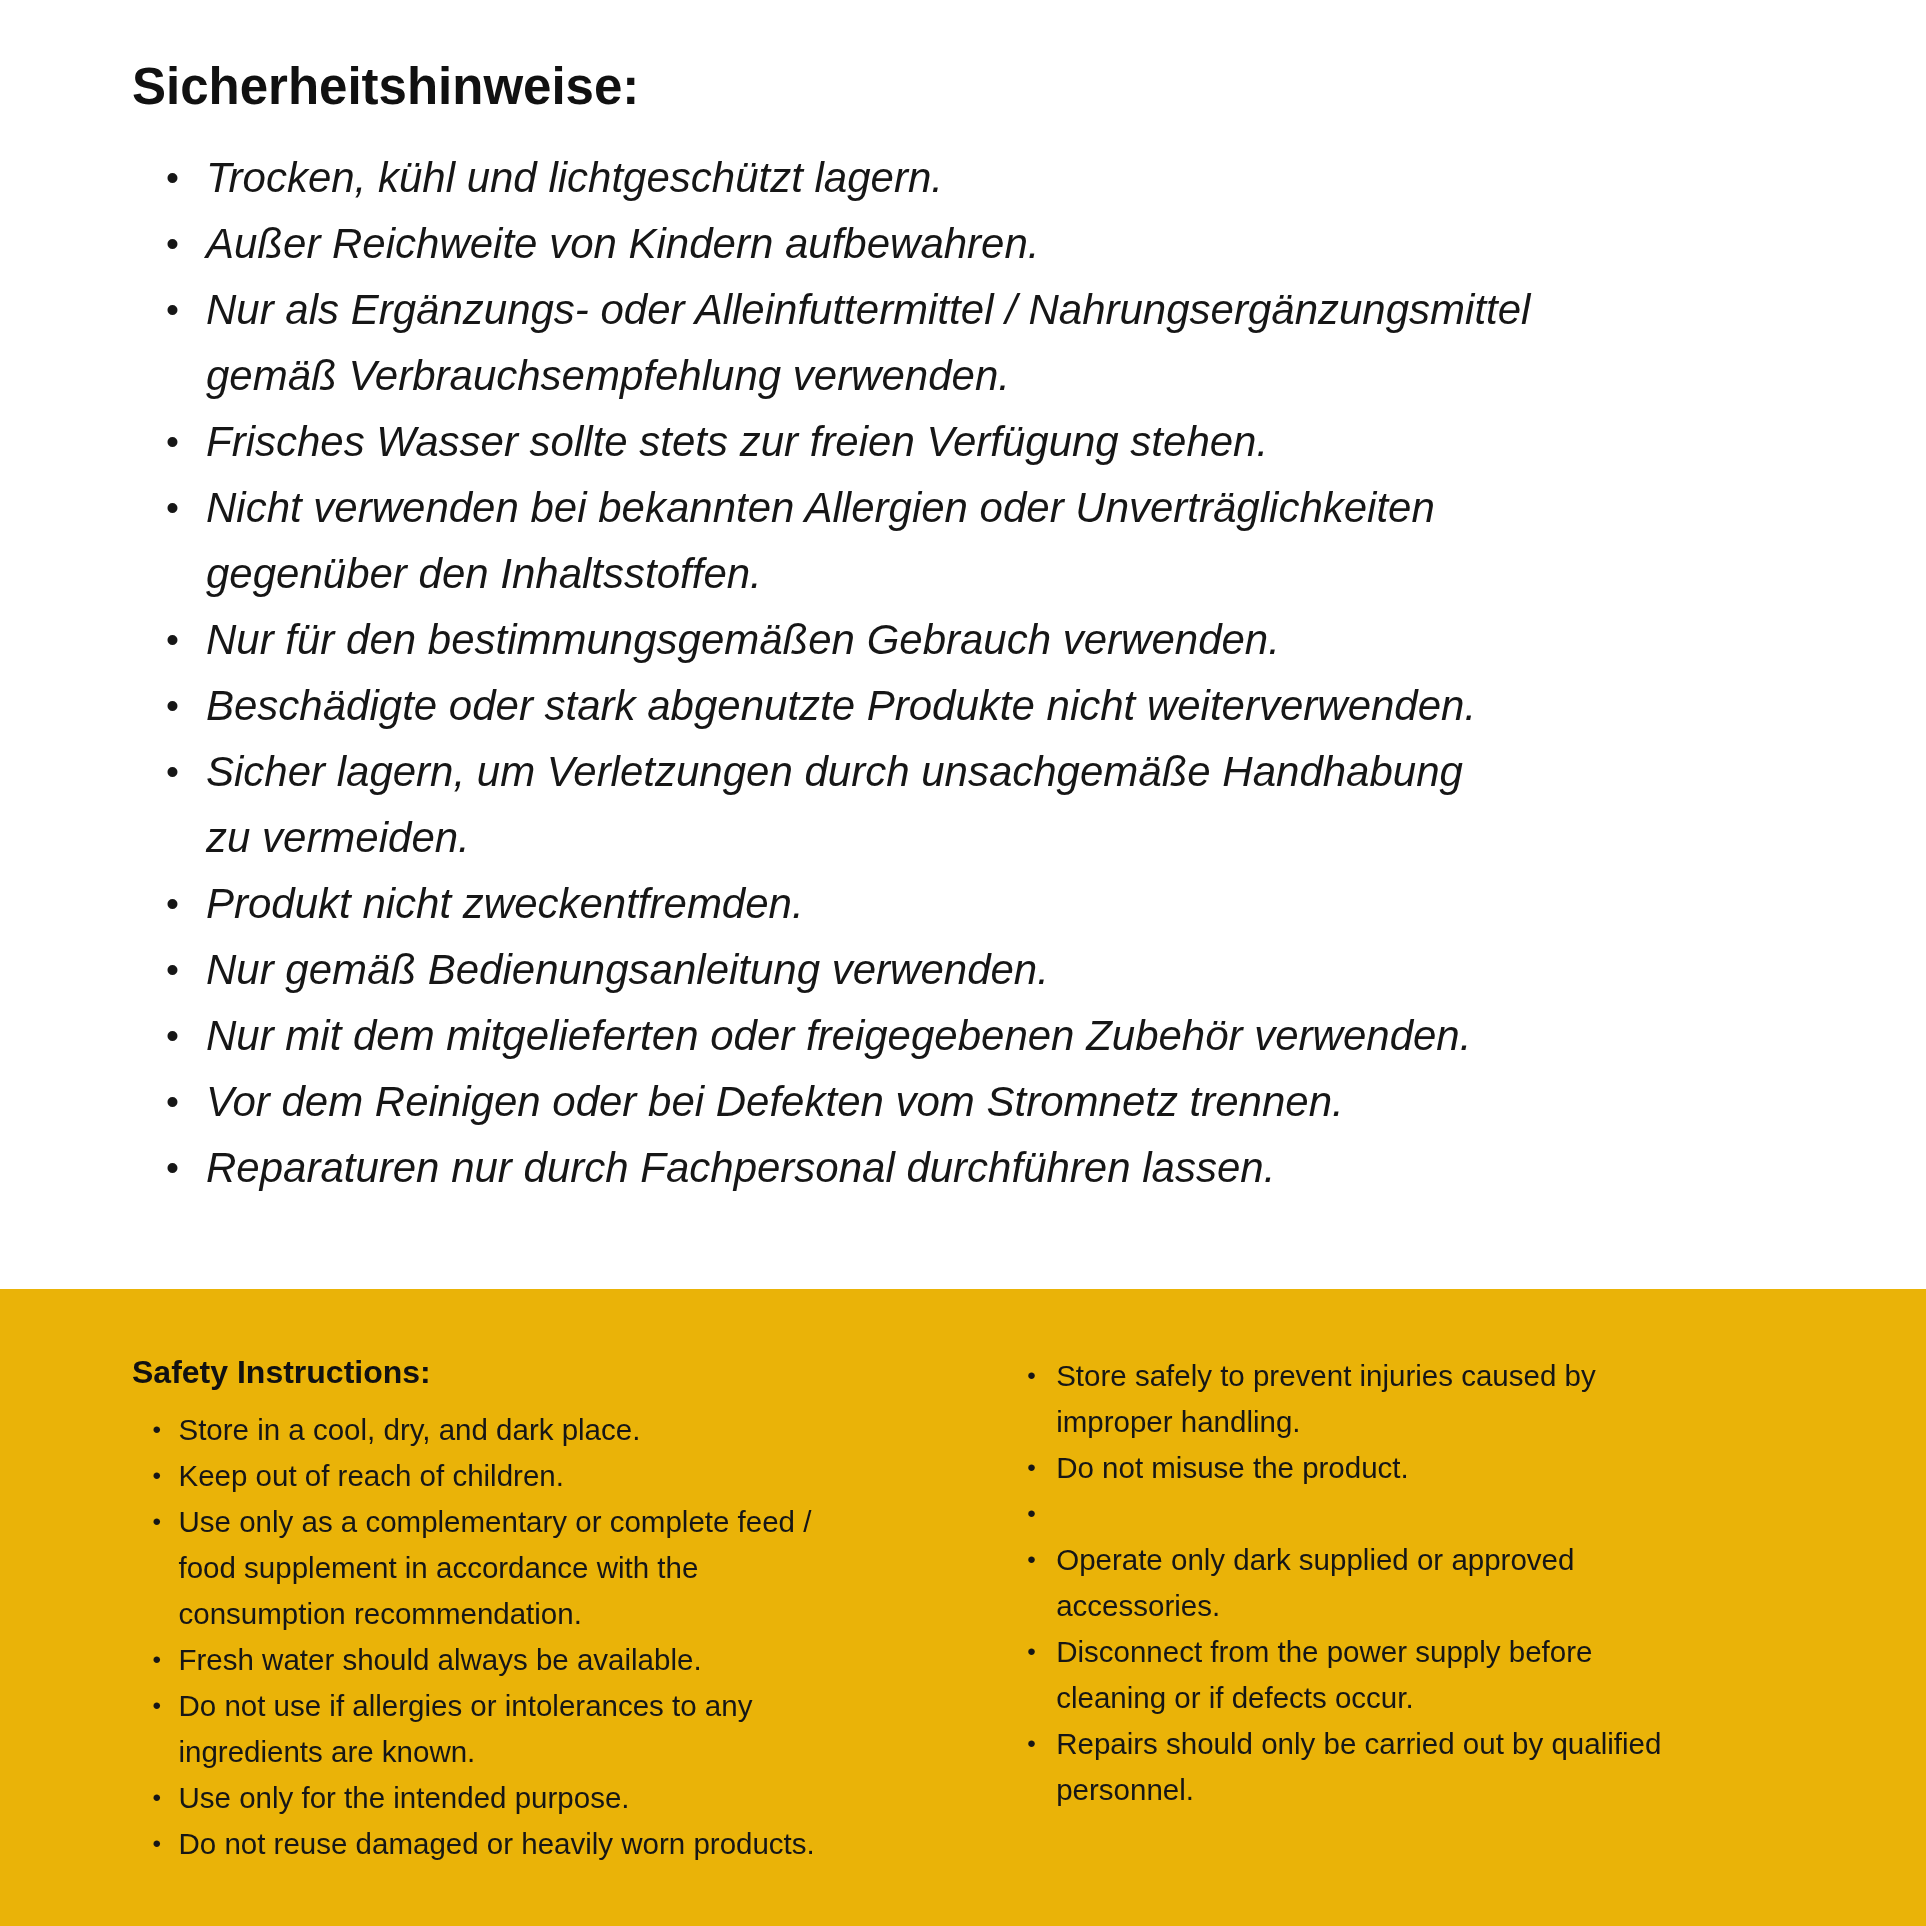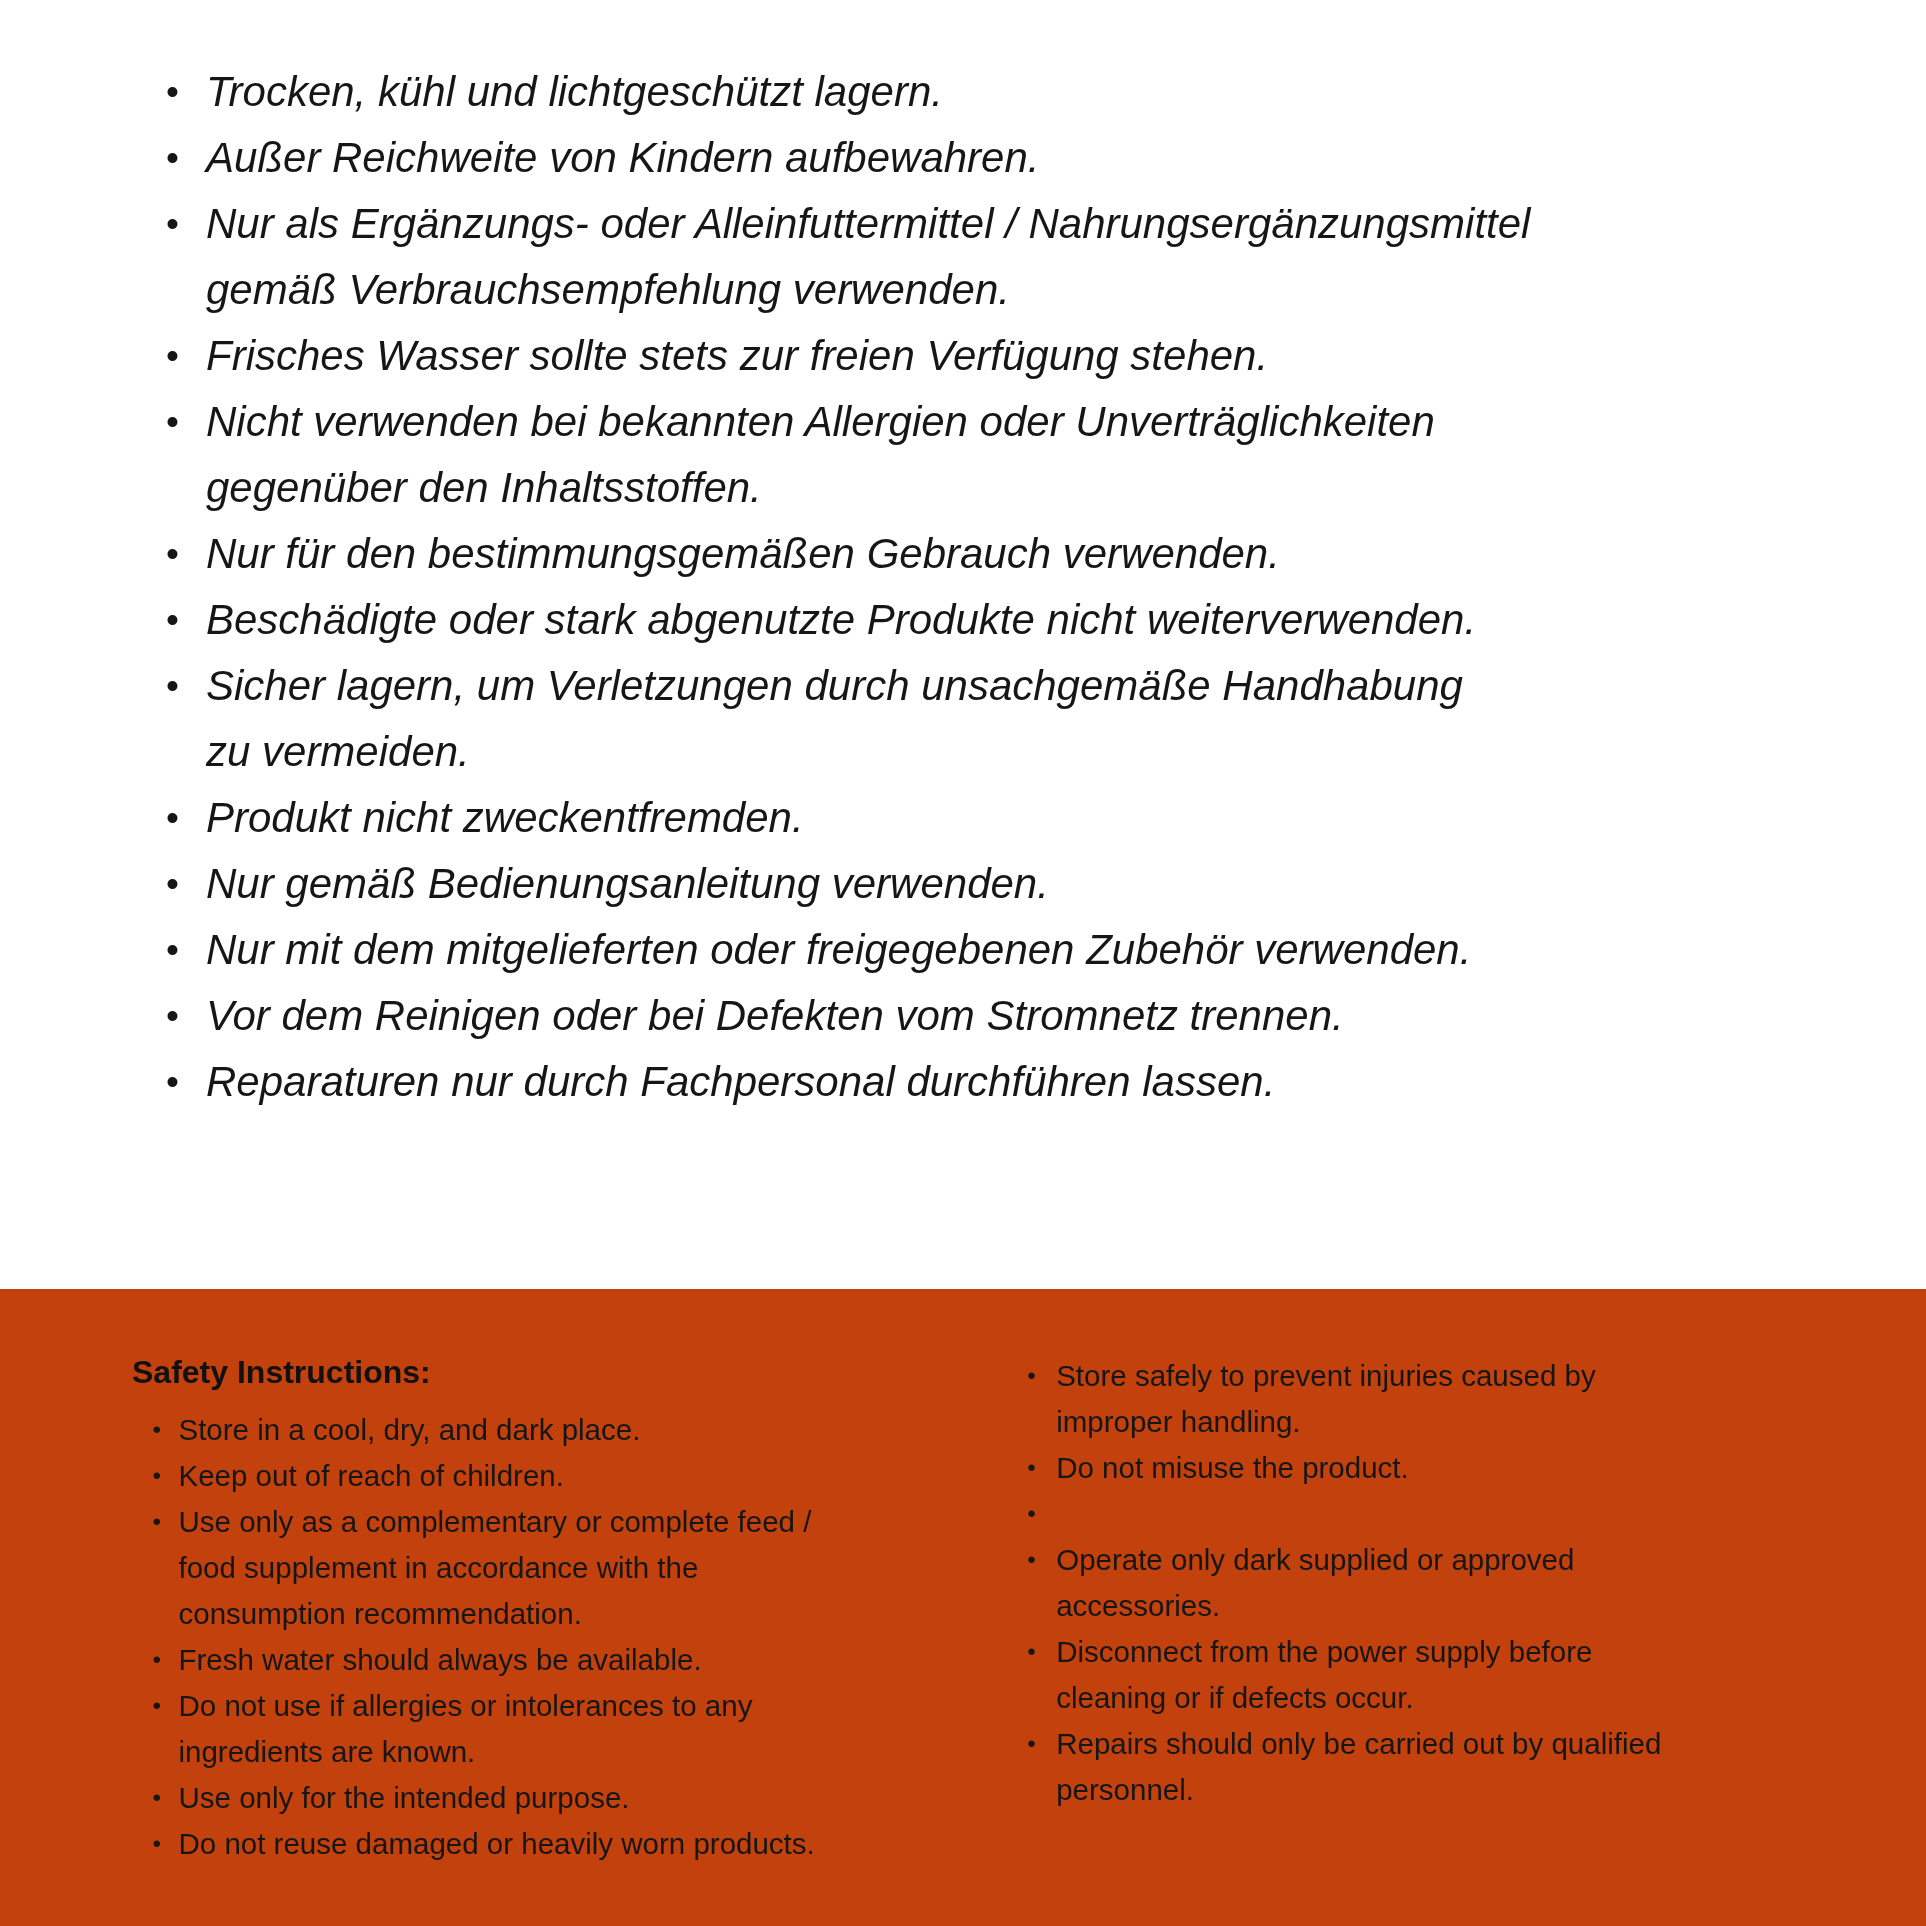--- a/index.html
+++ b/index.html
@@ -34,21 +34,21 @@
     line-height: 66px;
     white-space: pre-line;
     font-style: italic;
   }
 
   
   .en-section {
     position: absolute;
     left: 0; right: 0;
     top: 1289px; bottom: 0;
-    background: #c2410c;
+    background: #eab308;
     box-sizing: border-box;
     padding: 64px 26px 0 132px;
     display: flex;
     align-items: flex-start;
   }
   .en-col-left { flex: 0 0 892px; }
   .en-col-right { flex: 1 1 auto; }
   .en-title {
     font-size: 32px;
     font-weight: 700;
@@ -70,20 +70,21 @@
     line-height: 46px;
     white-space: pre-line;
   }
 </style>
 </head>
 <body>
 
 <div class="sheet">
 
   <section class="de-section">
+    <h1 class="de-title">Sicherheitshinweise:</h1>
     <ul class="de-list">
       <li>
           <span class="blt">•</span>
           <span class="txt">Trocken, kühl und lichtgeschützt lagern.</span>
         </li>
       <li>
           <span class="blt">•</span>
           <span class="txt">Außer Reichweite von Kindern aufbewahren.</span>
         </li>
       <li>

